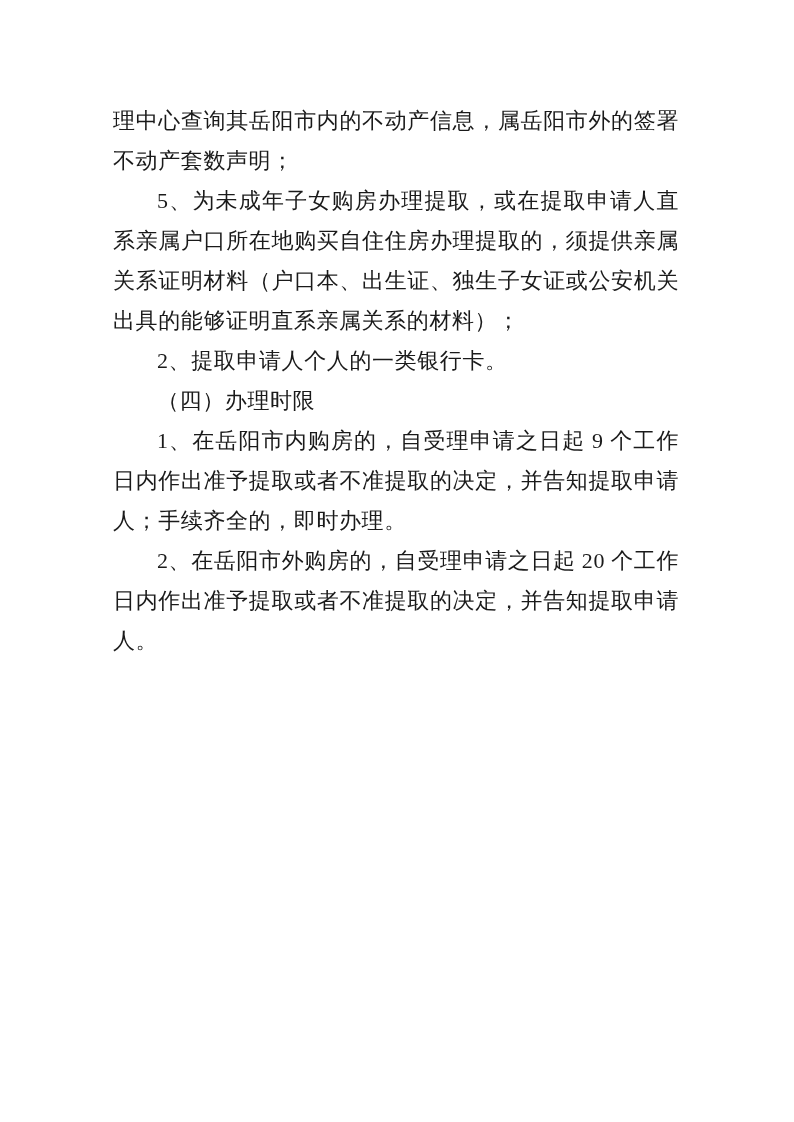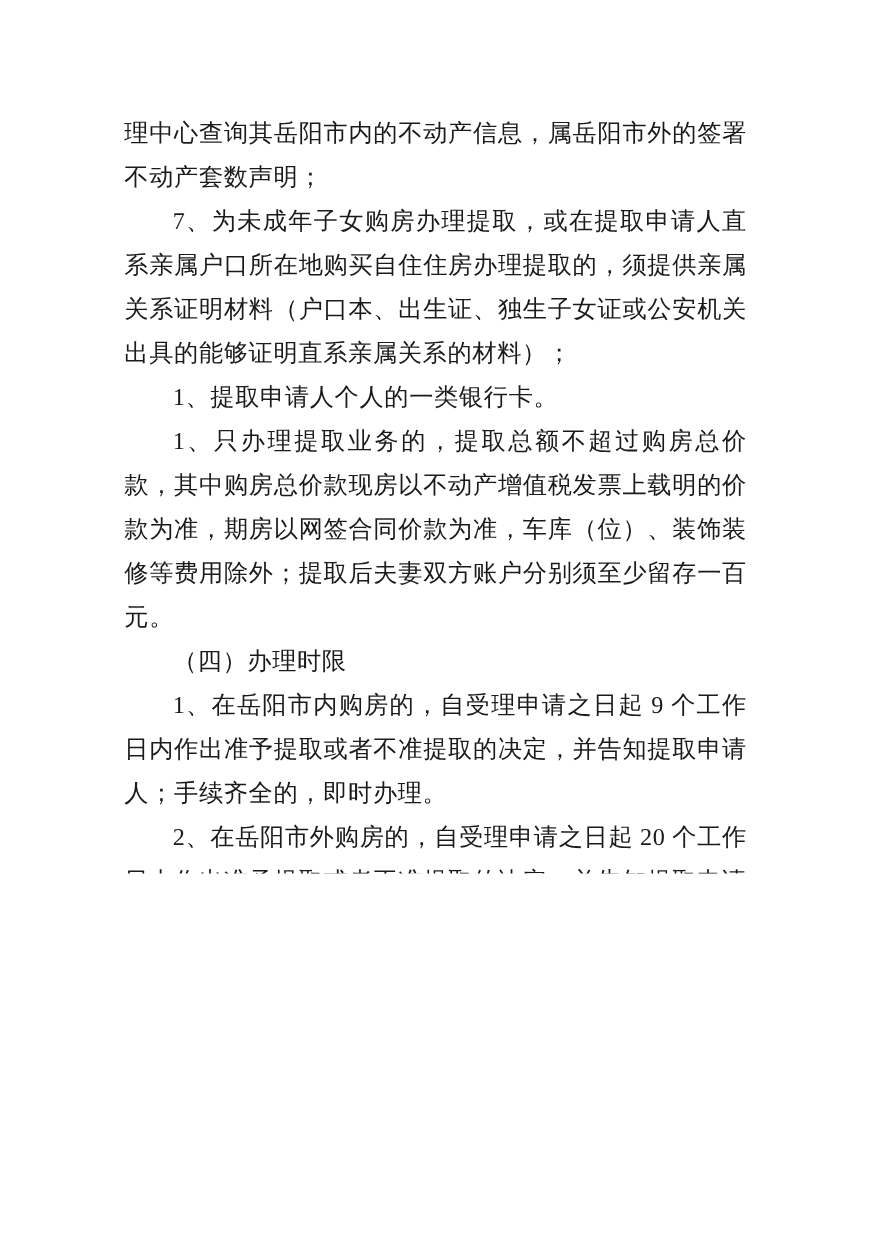--- a/index.html
+++ b/index.html
@@ -40,20 +40,19 @@
   .doc-body p.indent {
     text-indent: 2em;
   }
 </style>
 </head>
 <body>
 
 <div class="page">
   <div class="doc-body" id="doc-body" style="color: rgb(26, 26, 26);">
       <p>理中心查询其岳阳市内的不动产信息，属岳阳市外的签署不动产套数声明；</p>
-      <p class="indent">7、为未成年子女购房办理提取，或在提取申请人直系亲属户口所在地购买自住住房办理提取的，须提供亲属关系证明材料（户口本、出生证、独生子女证或公安机关出具的能够证明直系亲属关系的材料）；</p>
-      <p class="indent">1、提取申请人个人的一类银行卡。</p>
-      <p class="indent">1、只办理提取业务的，提取总额不超过购房总价款，其中购房总价款现房以不动产增值税发票上载明的价款为准，期房以网签合同价款为准，车库（位）、装饰装修等费用除外；提取后夫妻双方账户分别须至少留存一百元。</p>
+      <p class="indent">5、为未成年子女购房办理提取，或在提取申请人直系亲属户口所在地购买自住住房办理提取的，须提供亲属关系证明材料（户口本、出生证、独生子女证或公安机关出具的能够证明直系亲属关系的材料）；</p>
+      <p class="indent">2、提取申请人个人的一类银行卡。</p>
       <p class="indent">（四）办理时限</p>
       <p class="indent">1、在岳阳市内购房的，自受理申请之日起 9 个工作日内作出准予提取或者不准提取的决定，并告知提取申请人；手续齐全的，即时办理。</p>
       <p class="indent">2、在岳阳市外购房的，自受理申请之日起 20 个工作日内作出准予提取或者不准提取的决定，并告知提取申请人。</p>
     </div>
 </div>
 
 </body></html>

